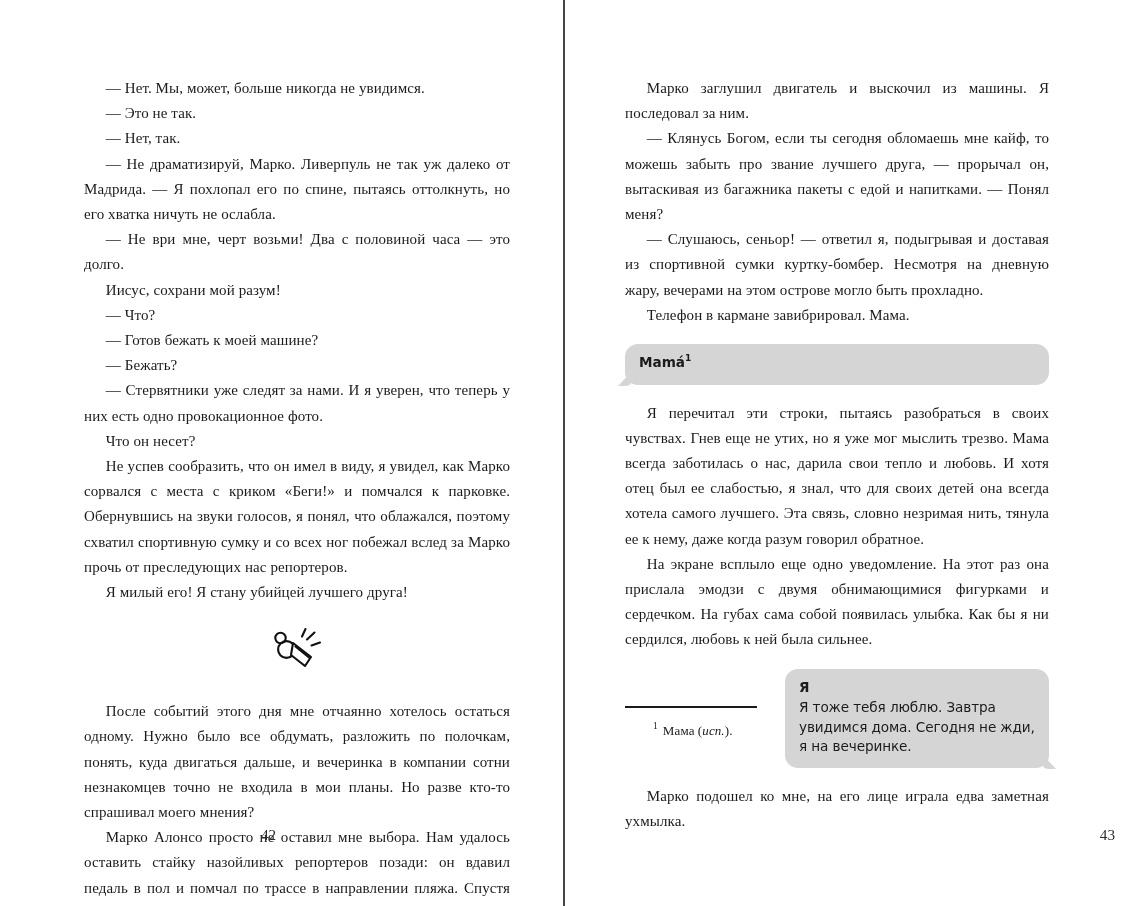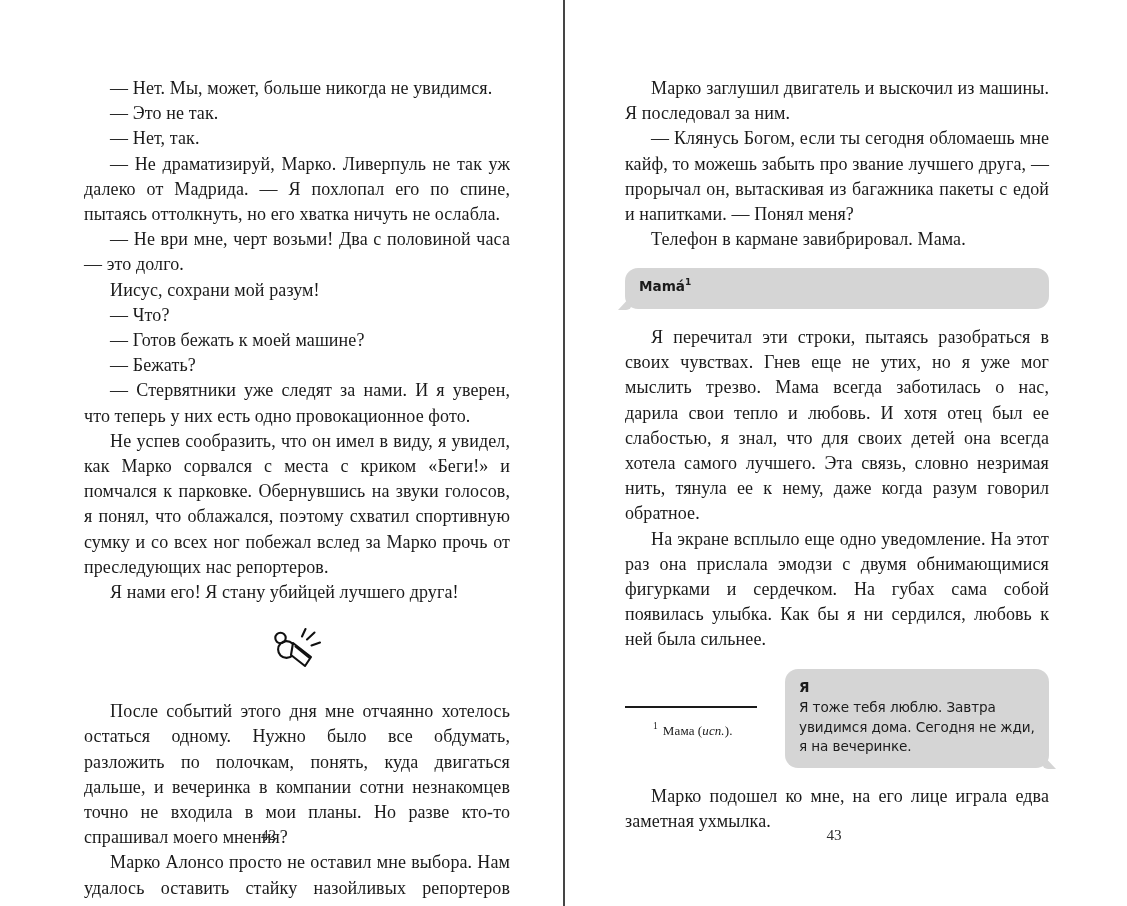--- a/index.html
+++ b/index.html
@@ -45,21 +45,21 @@
   .text-col {
     position: absolute;
     top: 76px;
   }
   .page-left  .text-col { left: 84px;  width: 426px; }
   .page-right .text-col { left: 625px; width: 424px; }
   .page-right .text-col { left: 60px;  width: 424px; }
 
   p {
     margin: 0;
-    font-size: 18px;
+    font-size: 15px;
     line-height: 25.2px;
     text-align: justify;
     text-indent: 1.45em;
     hyphens: manual;
     letter-spacing: 0.1px;
   }
   p.italic { text-indent: 1.45em; }
 
   
   p.dlg { text-indent: 1.45em; }
@@ -163,21 +163,21 @@
   .folio {
     position: absolute;
     top: 826px;
     width: 100%;
     text-align: center;
     font-size: 15.2px;
     color: #2b2b2b;
     font-family: "Liberation Serif", "DejaVu Serif", serif;
   }
   .page-left .folio  { left: -13px; }
-  .page-right .folio { left: -12px; }
+  .page-right .folio { left: -12px; text-align: right; }
 </style>
 </head>
 <body>
 
 <div class="spread">
 
   <div class="spine"></div>
 
   <div class="page page-left">
     <div class="text-col">
@@ -185,22 +185,23 @@
       <p class="dlg">— Нет. Мы, может, больше никогда не увидимся.</p>
       <p class="dlg">— Это не так.</p>
       <p class="dlg">— Нет, так.</p>
       <p class="dlg">— Не драматизируй, Марко. Ливерпуль не так уж далеко от Мадрида. — Я похлопал его по спине, пытаясь оттолкнуть, но его хватка ничуть не ослабла.</p>
       <p class="dlg">— Не ври мне, черт возьми! Два с половиной часа — это долго.</p>
       <p class="italic">Иисус, сохрани мой разум!</p>
       <p class="dlg">— Что?</p>
       <p class="dlg">— Готов бежать к моей машине?</p>
       <p class="dlg">— Бежать?</p>
       <p class="dlg">— Стервятники уже следят за нами. И я уверен, что теперь у них есть одно провокационное фото.</p>
+      <p class="italic">Что он несет?</p>
       <p>Не успев сообразить, что он имел в виду, я увидел, как Марко сорвался с места с криком «Беги!» и помчался к парковке. Обернувшись на звуки голосов, я понял, что облажался, поэтому схватил спортивную сумку и со всех ног побежал вслед за Марко прочь от преследующих нас репортеров.</p>
-      <p class="italic">Я нами его! Я стану убийцей лучшего друга!</p>
+      <p class="italic">Я милый его! Я стану убийцей лучшего друга!</p>
 
       <div class="ornament">
         <svg width="56" height="44" viewBox="0 0 56 44" xmlns="http://www.w3.org/2000/svg" aria-hidden="true">
           <g fill="none" stroke="#111111" stroke-width="2.1" stroke-linecap="round" stroke-linejoin="round">
             <circle cx="11.5" cy="11" r="5.2"></circle>
             <circle cx="17.5" cy="22.5" r="8.4"></circle>
             <path d="M24 16 L42 30 L36 39 L22 28 Z" fill="#ffffff"></path>
             <path d="M26.5 19.5 L40 30.5"></path>
             <path d="M38 12.5 L45.5 5.5"></path>
             <path d="M42.5 18.5 L51 15.5"></path>
@@ -214,20 +215,21 @@
 
     </div>
     <div class="folio">42</div>
   </div>
 
   <div class="page page-right">
     <div class="text-col">
 
       <p>Марко заглушил двигатель и выскочил из машины. Я последовал за ним.</p>
       <p class="dlg">— Клянусь Богом, если ты сегодня обломаешь мне кайф, то можешь забыть про звание лучшего друга, — прорычал он, вытаскивая из багажника пакеты с едой и напитками. — Понял меня?</p>
+      <p class="dlg">— Слушаюсь, сеньор! — ответил я, подыгрывая и доставая из спортивной сумки куртку-бомбер. Несмотря на дневную жару, вечерами на этом острове могло быть прохладно.</p>
       <p>Телефон в кармане завибрировал. Мама.</p>
 
       <div class="bubble-wrap left">
         <div class="bubble bubble-1 tail-left">
           <span class="sender"><span>Mamá</span><sup>1</sup></span>
         </div>
       </div>
 
       <p>Я перечитал эти строки, пытаясь разобраться в своих чувствах. Гнев еще не утих, но я уже мог мыслить трезво. Мама всегда заботилась о нас, дарила свои тепло и любовь. И хотя отец был ее слабостью, я знал, что для своих детей она всегда хотела самого лучшего. Эта связь, словно незримая нить, тянула ее к нему, даже когда разум говорил обратное.</p>
       <p>На экране всплыло еще одно уведомление. На этот раз она прислала эмодзи с двумя обнимающимися фигурками и сердечком. На губах сама собой появилась улыбка. Как бы я ни сердился, любовь к ней была сильнее.</p>

